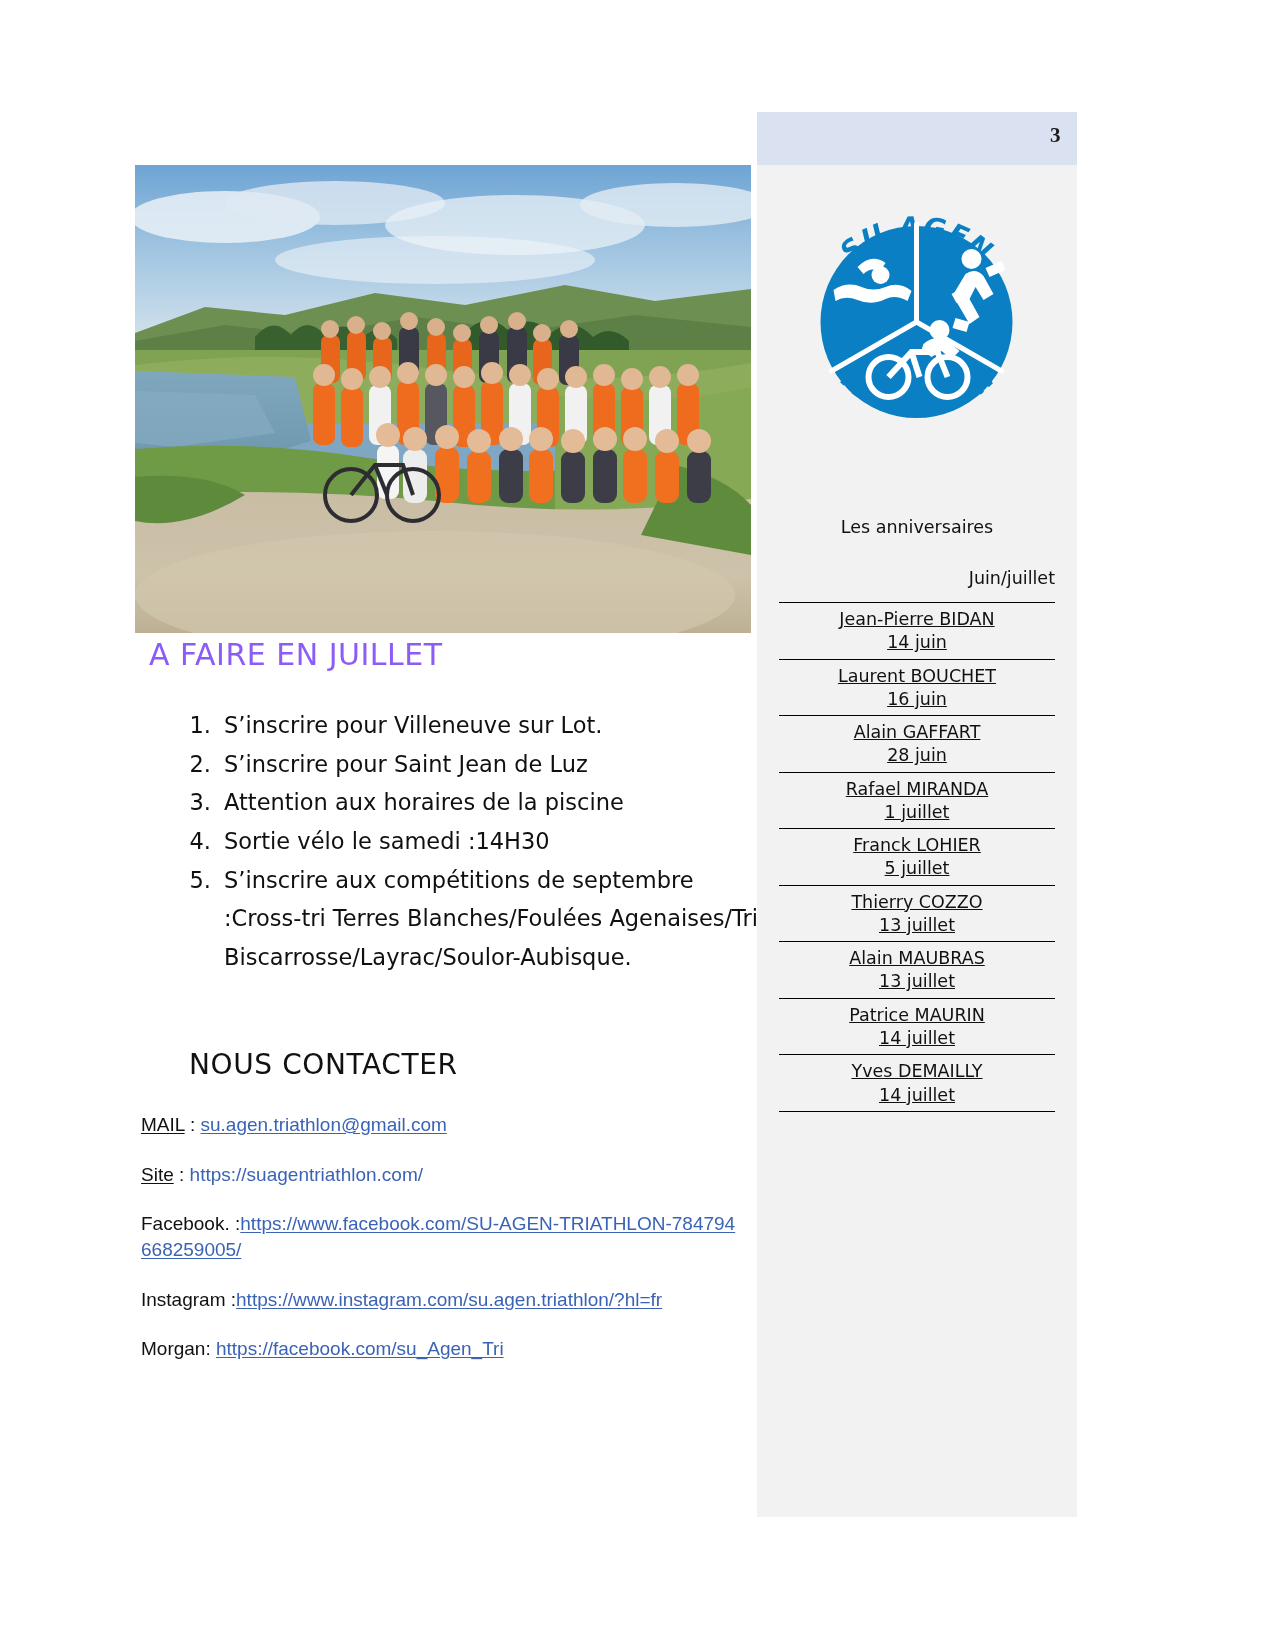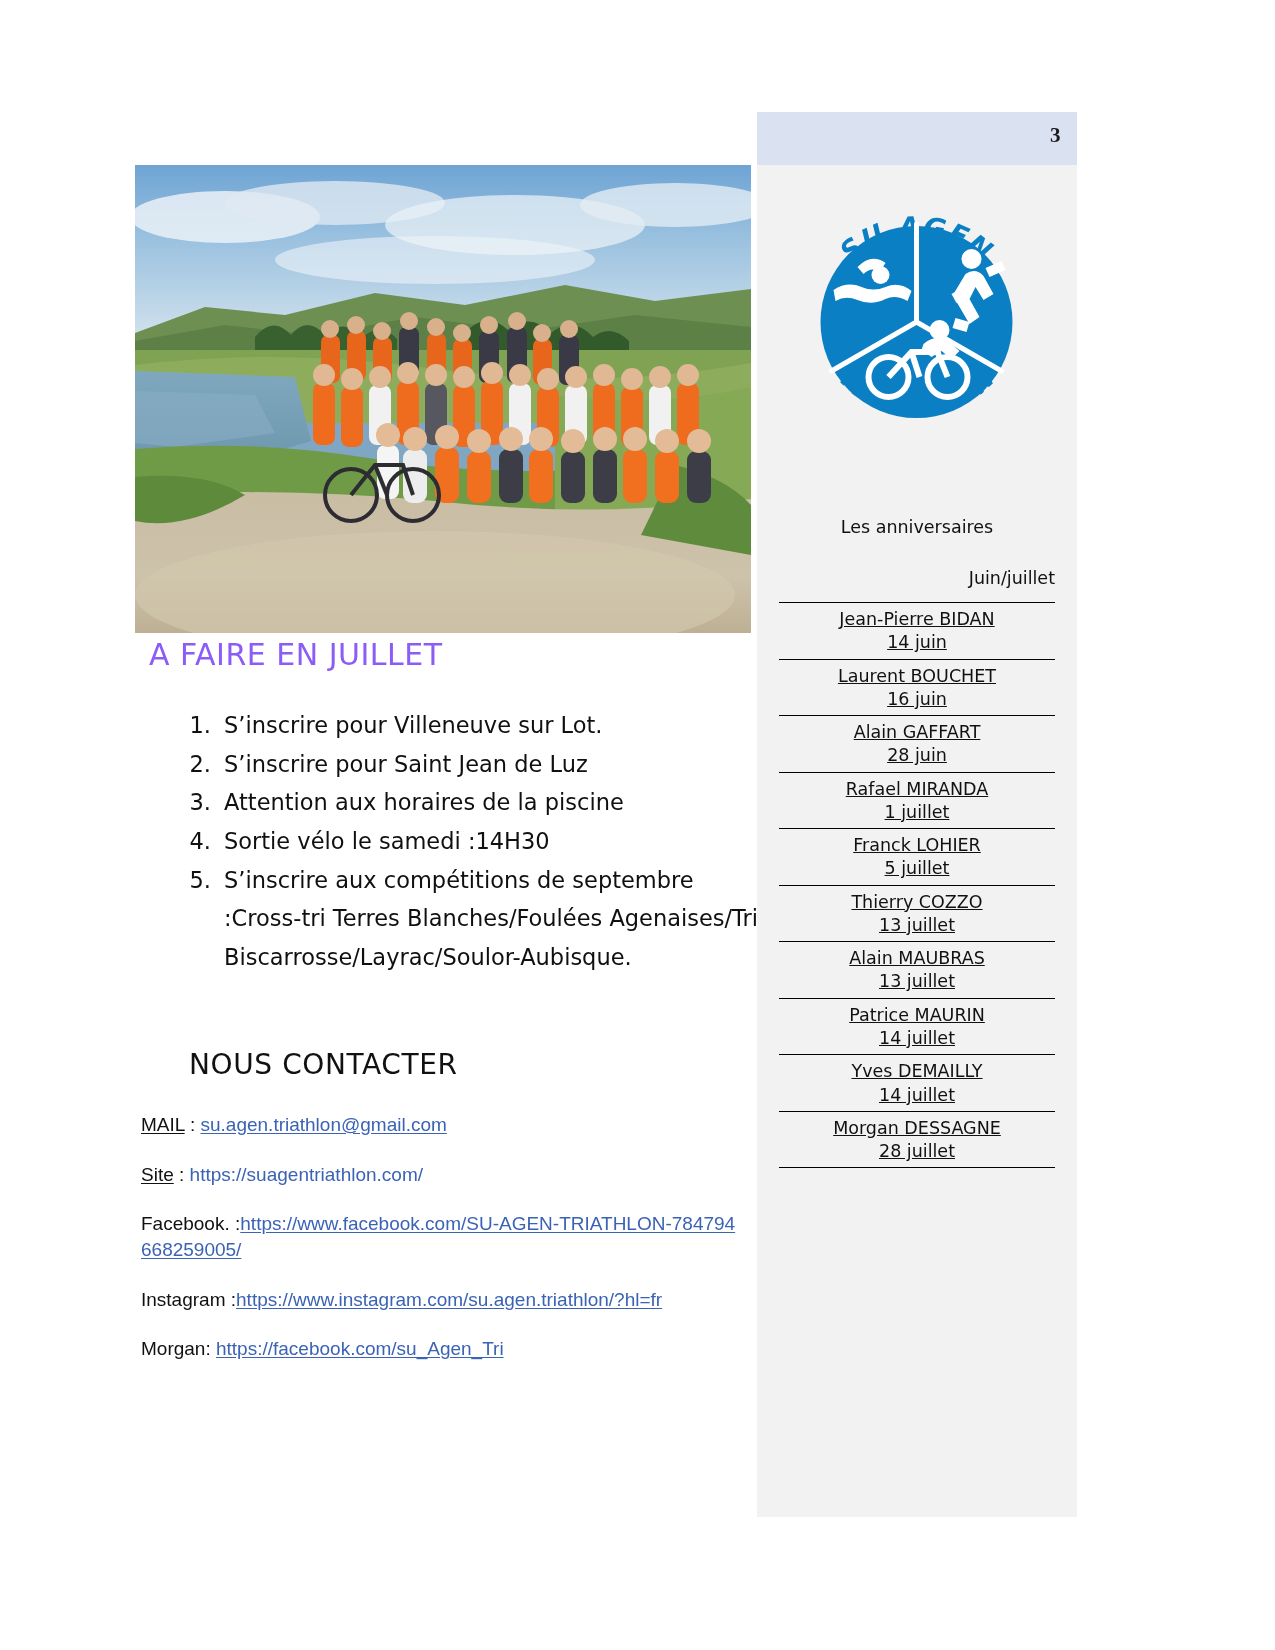--- a/index.html
+++ b/index.html
@@ -454,21 +454,17 @@
         <div class="bday-date">13 juillet</div>
       </div>
       <div class="bday-row">
         <div class="bday-name">Patrice MAURIN</div>
         <div class="bday-date">14 juillet</div>
       </div>
       <div class="bday-row">
         <div class="bday-name">Yves DEMAILLY</div>
         <div class="bday-date">14 juillet</div>
       </div>
-      <div class="bday-row">
-        <div class="bday-name">Morgan DESSAGNE</div>
-        <div class="bday-date">28 juillet</div>
-      </div>
     </div>
 
   </div>
 
 </div>
 
 </body></html>

